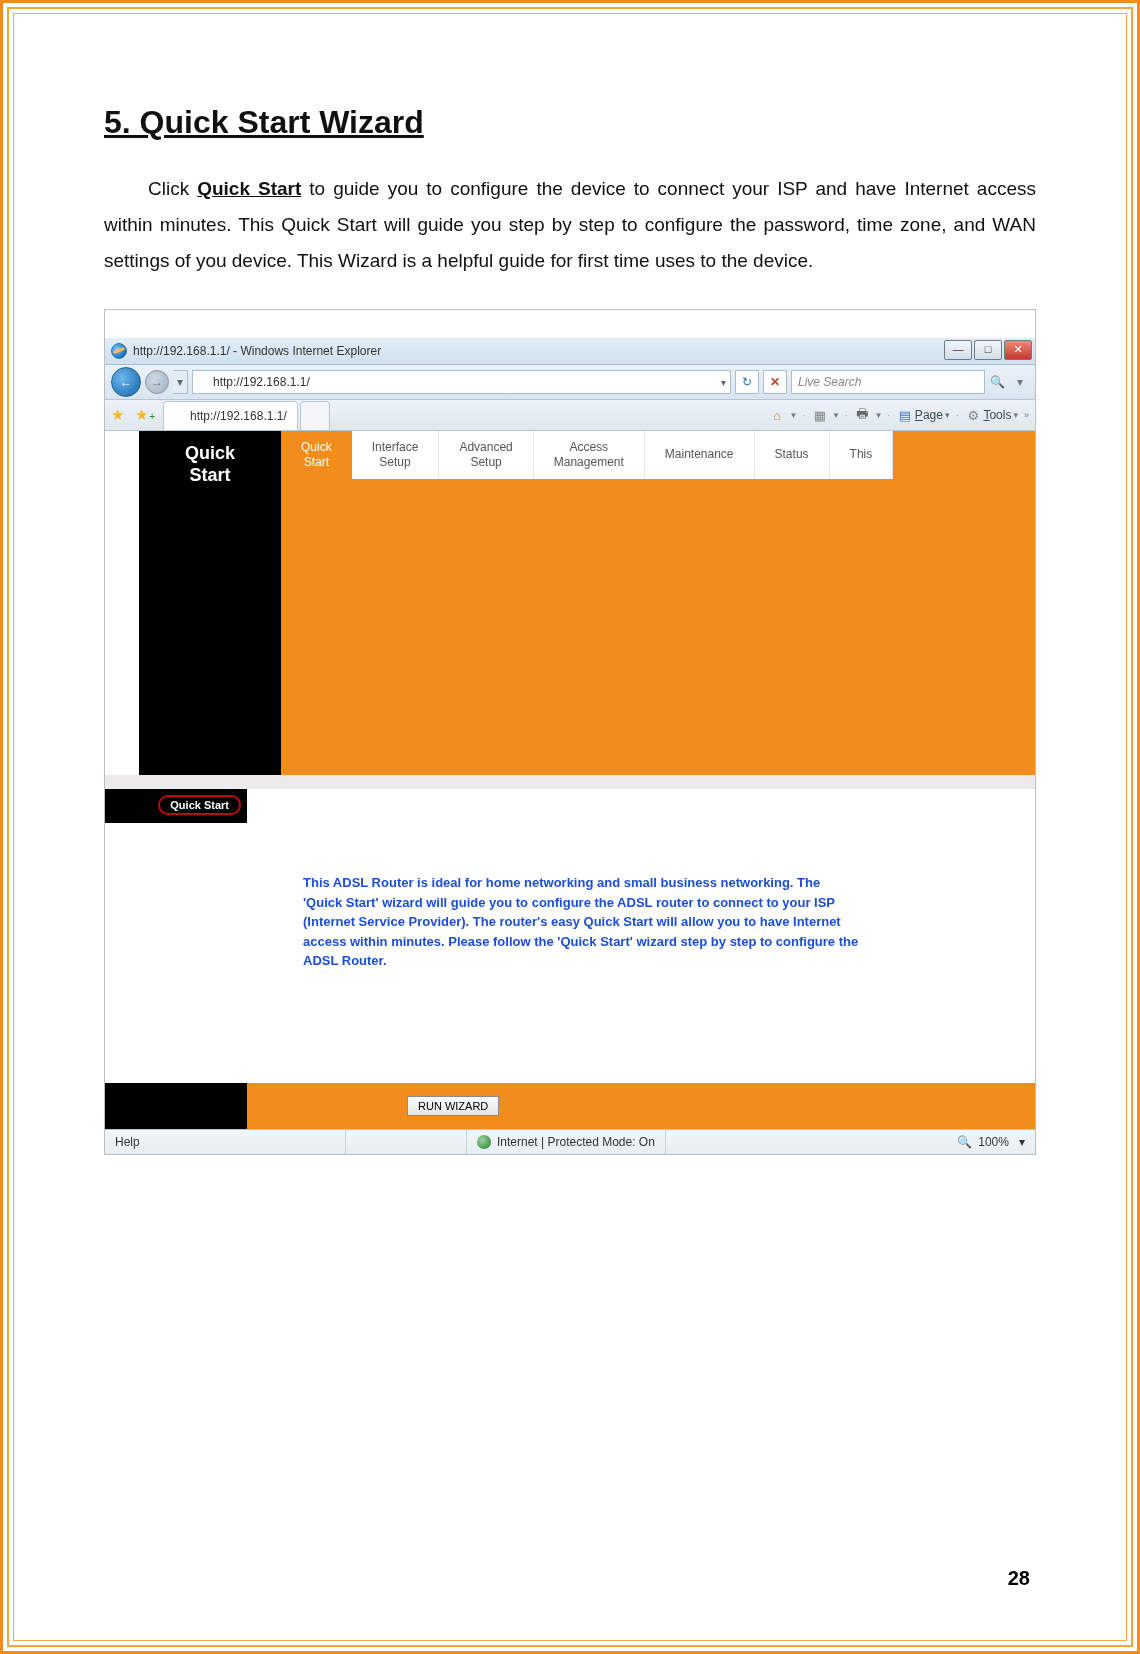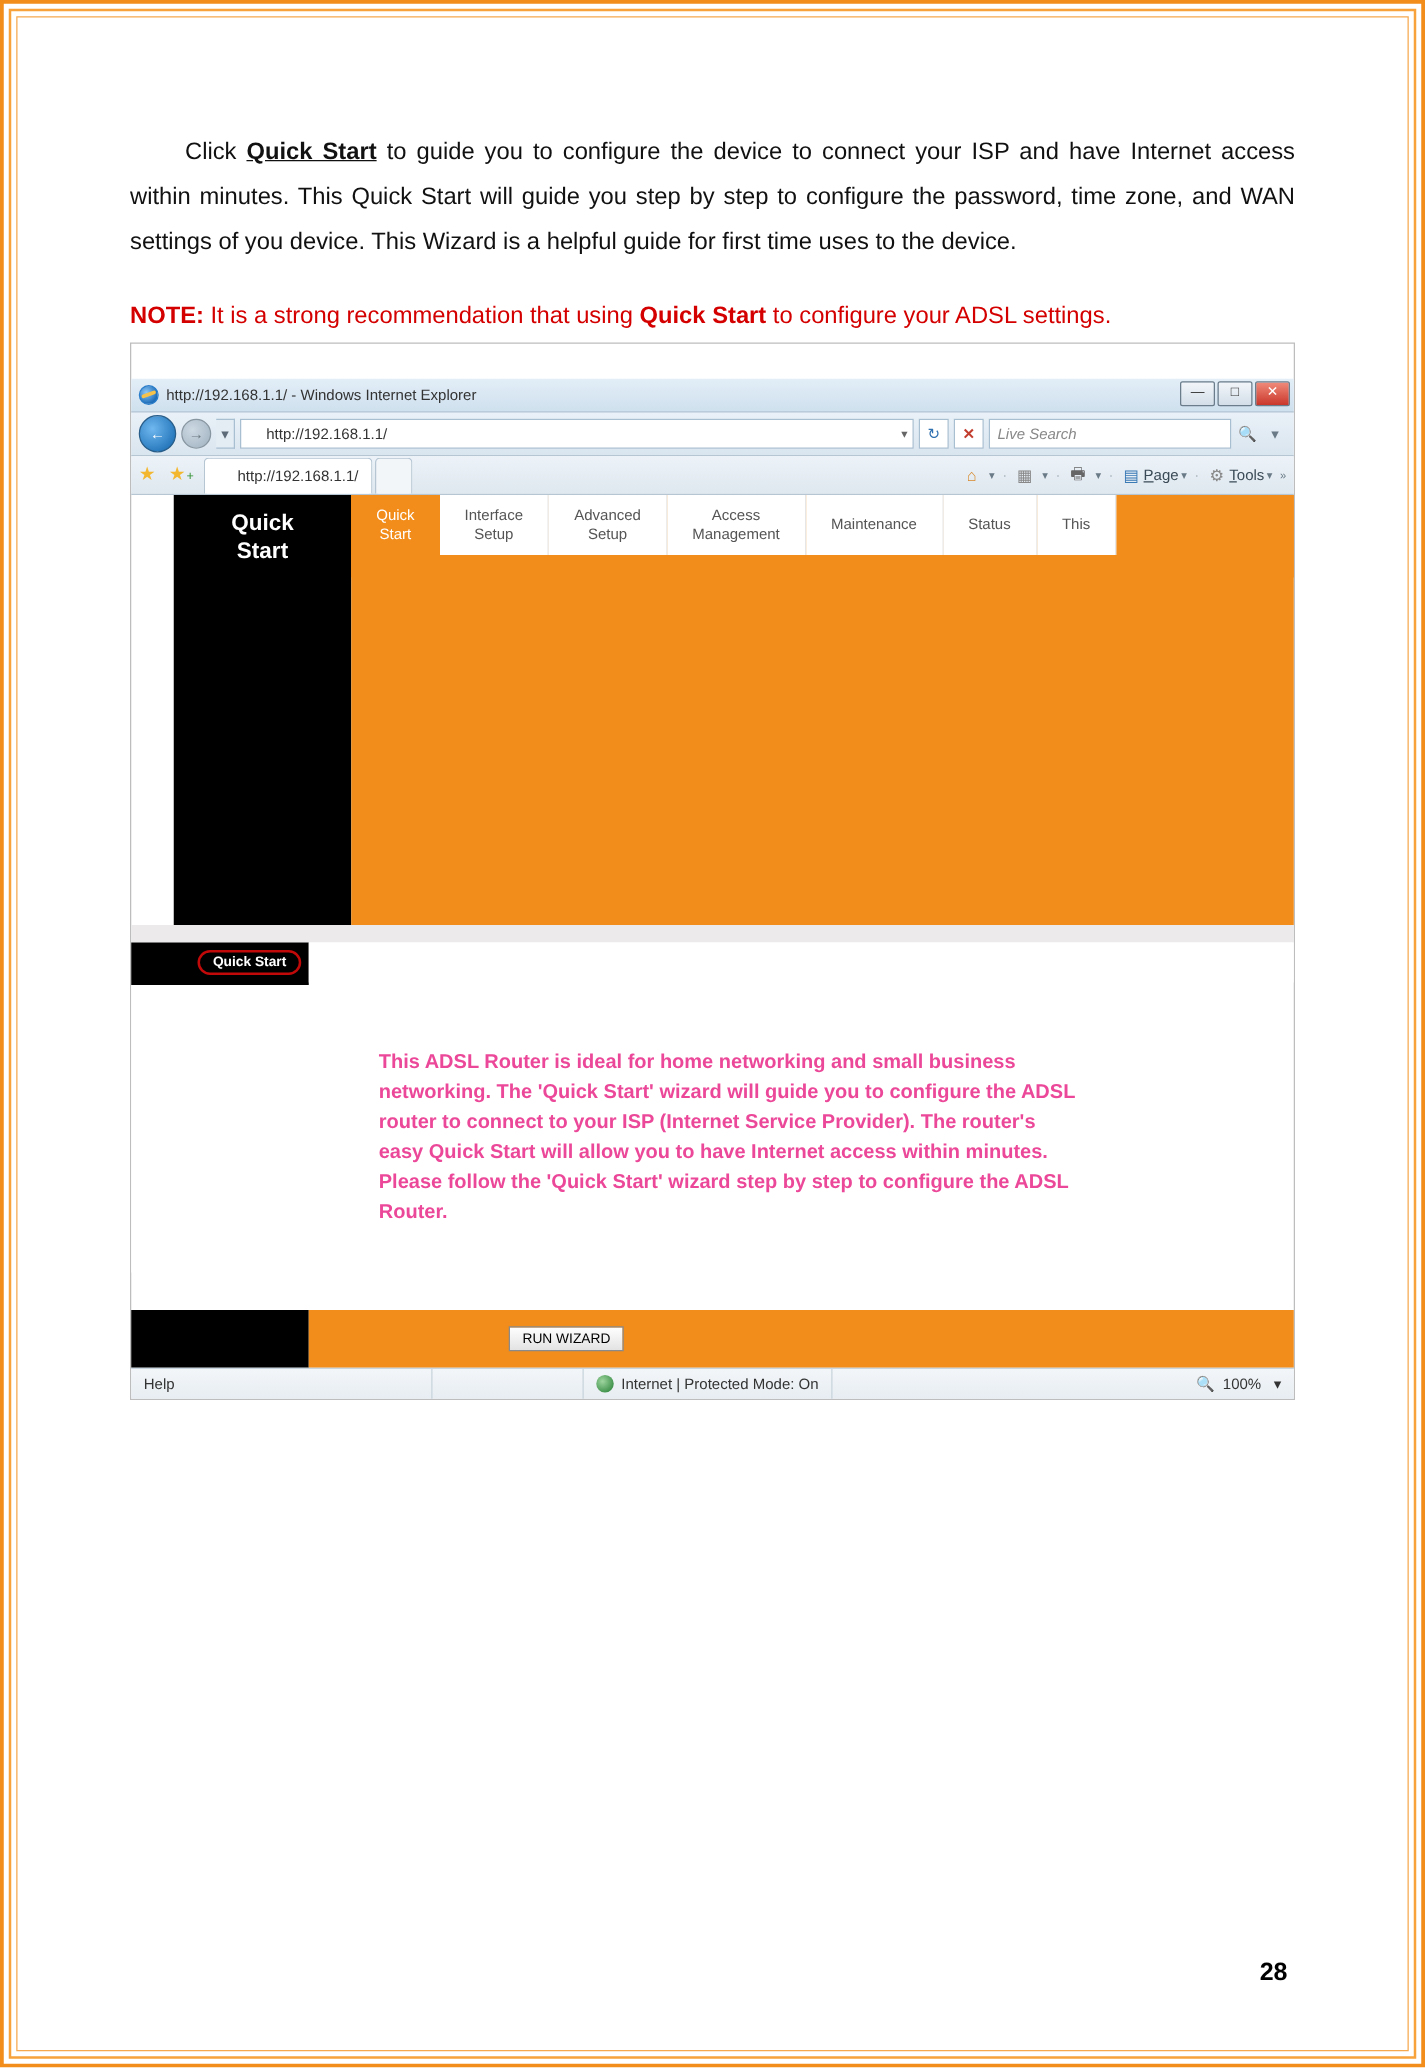--- a/index.html
+++ b/index.html
@@ -248,22 +248,22 @@
     display:flex;align-items:center;justify-content:center;
   }
   .navtab.active {
     background:#f28c1a;
     color:#fff;
     border-right:none;
   }
   .orange-spacer { height: 18px; background:#f28c1a; }
   .grey-strip { height: 14px; background:#eceaea; }
   .desc-box {
-    background:#fff; color:#ec4899;
-    font-family: Arial; font-size:16px; font-weight:bold;
+    background:#fff; color:#1d4ed8;
+    font-family: Arial; font-size:13px; font-weight:bold;
     line-height:1.5;
     padding: 50px 30px 60px 56px;
     min-height: 150px;
     width: 560px;
   }
   .runwiz-row {
     background:#f28c1a; height: 46px;
     display:flex;align-items:center;
     padding-left: 160px;
   }
@@ -300,28 +300,26 @@
     font-size: 20px;
   }
 </style>
 </head>
 <body>
 
 <div class="page-outer">
   <div class="page-mid">
     <div class="page-inner">
 
+      <h1 class="section-title">5. Quick Start Wizard</h1>
 
       <div class="body-text">
         <span class="indent"></span><span>Click </span><b><u>Quick Start</u></b><span> to guide you to configure the device to connect your ISP and have Internet access within minutes. This Quick Start will guide you step by step to configure the password, time zone, and WAN settings of you device. This Wizard is a helpful guide for first time uses to the device.</span>
       </div>
 
-      <div class="note">
-        <b>NOTE:</b><span> It is a strong recommendation that using </span><b>Quick Start</b><span> to configure your ADSL settings.</span>
-      </div>
 
       <div class="screenshot">
 
         <div class="win-title">
           <span class="ie-icon"></span>
           <span>http://192.168.1.1/ - Windows Internet Explorer</span>
           <div class="win-ctrls">
             <div class="win-btn">—</div>
             <div class="win-btn">□</div>
             <div class="win-btn close">✕</div>

